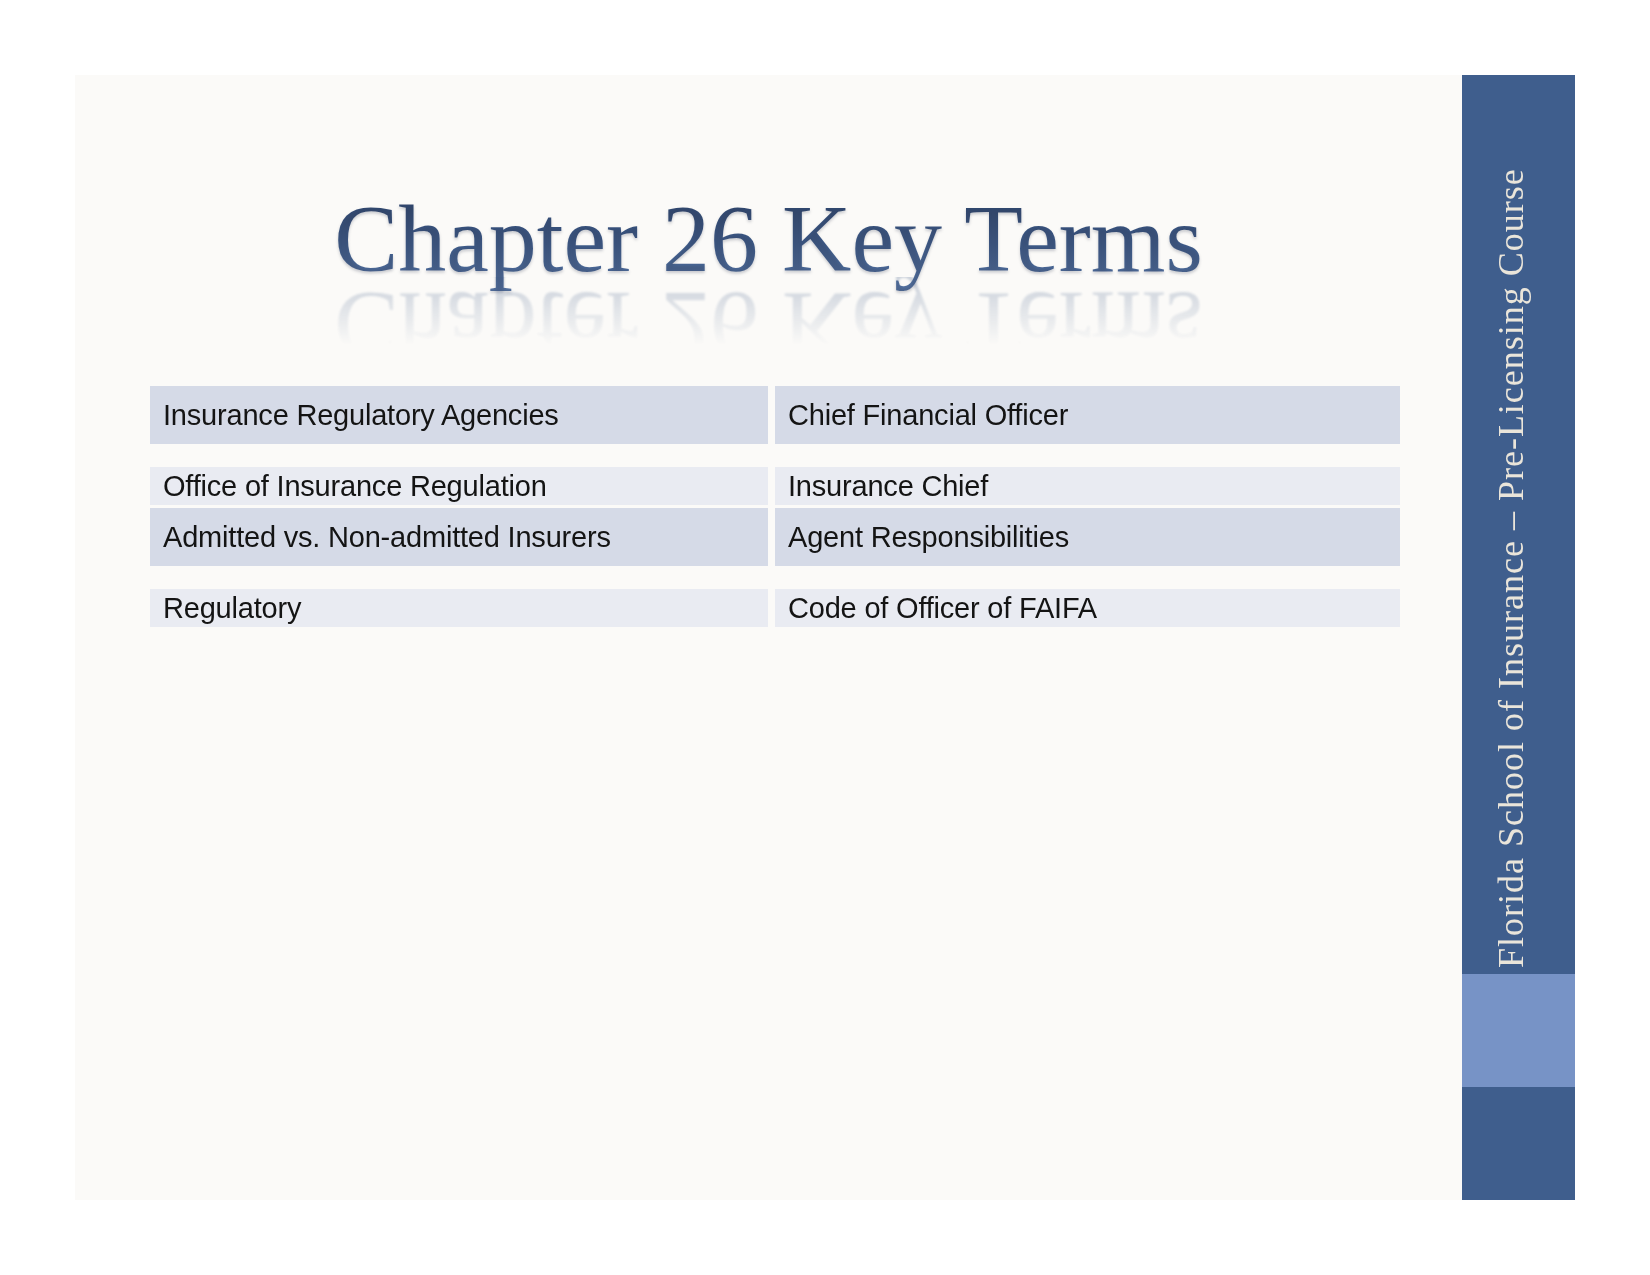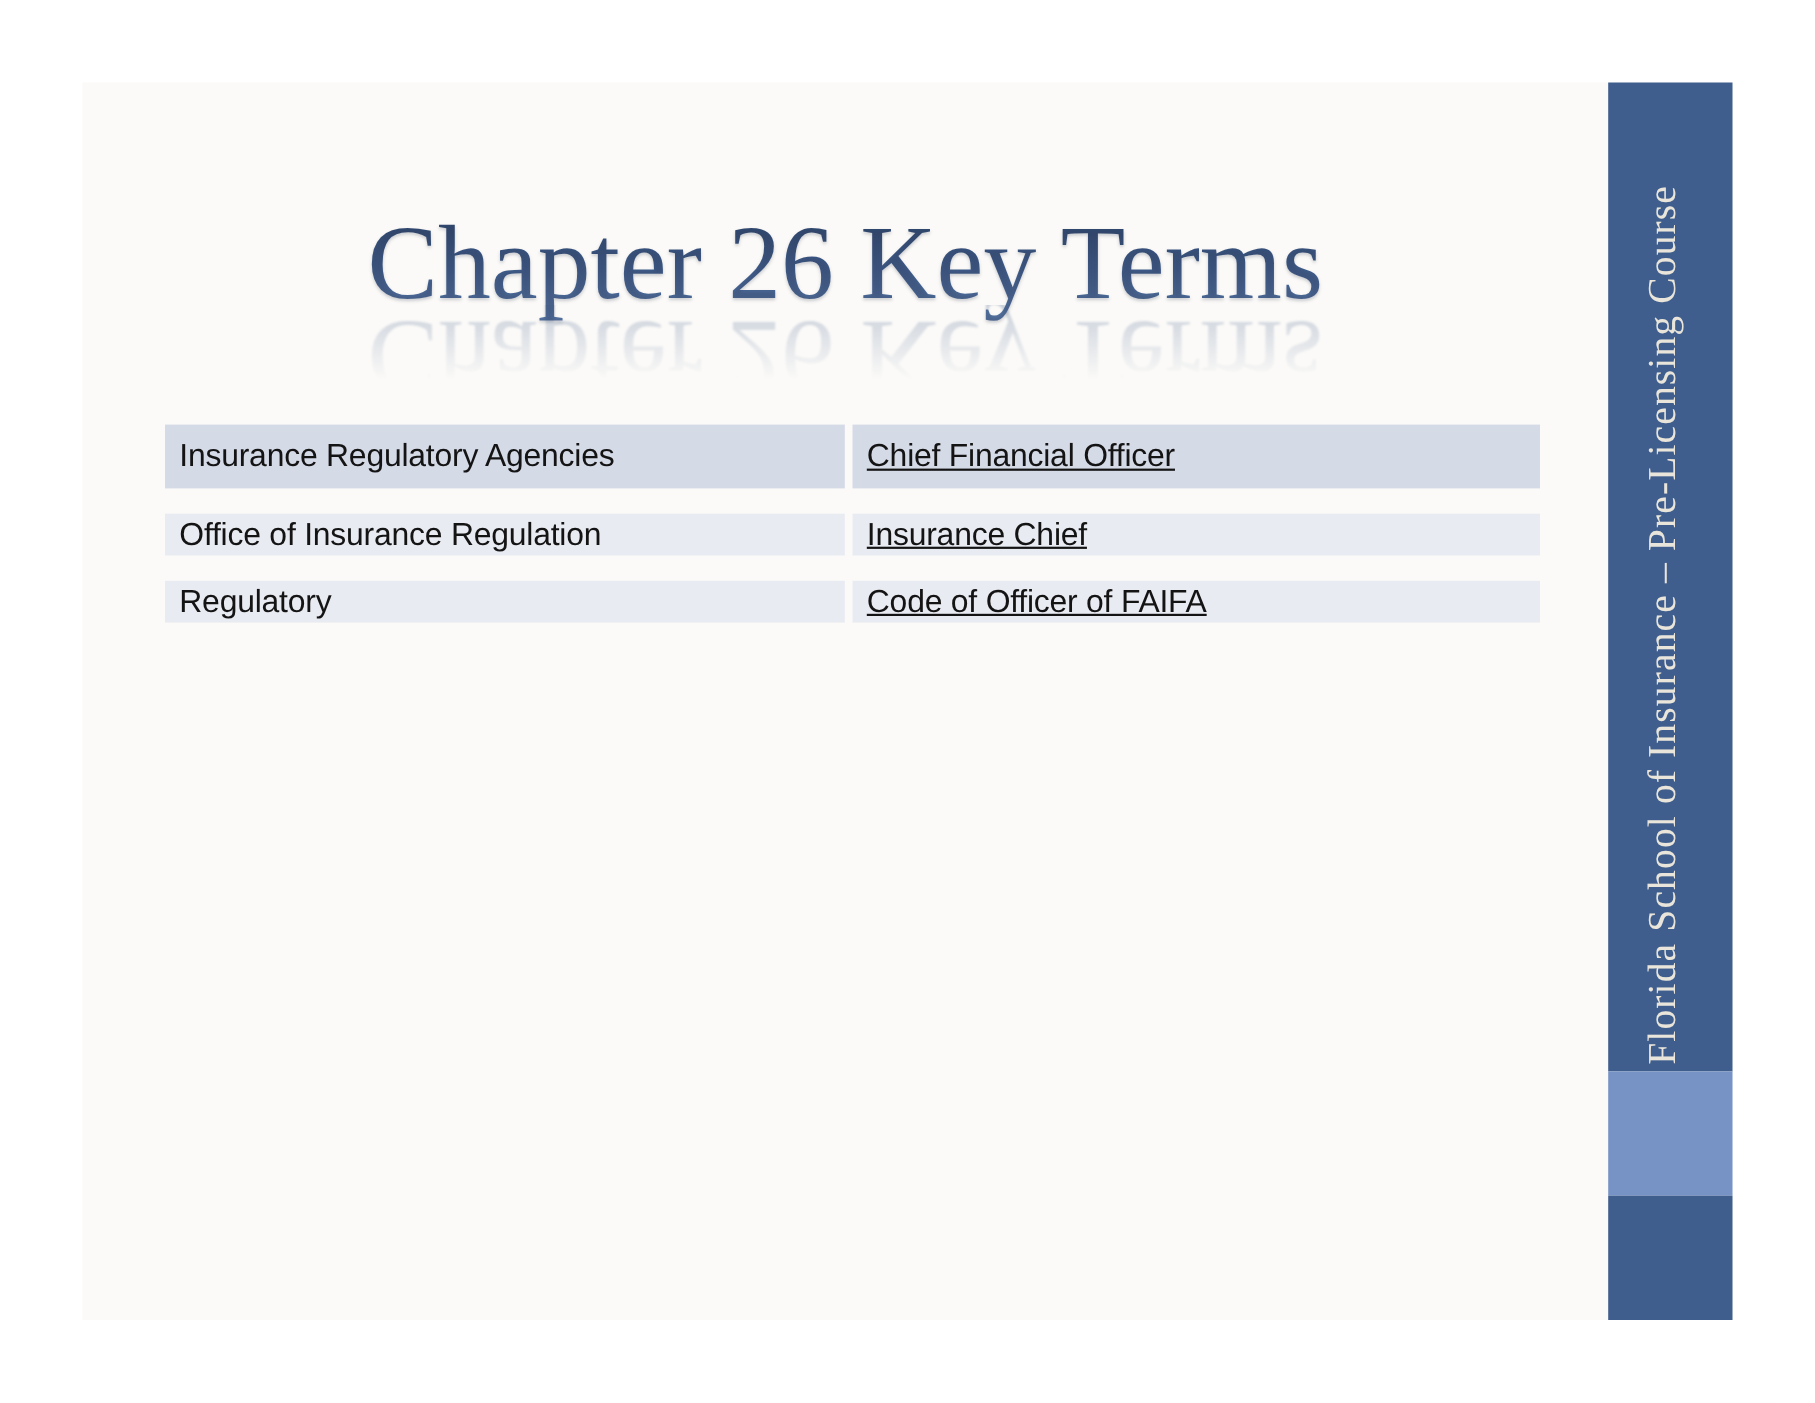--- a/index.html
+++ b/index.html
@@ -83,21 +83,21 @@
   }
   .trow { display: flex; column-gap: 7px; height: 58px; }
   .cell {
     display: flex; align-items: center;
     padding-left: 13px;
     font-size: 29px;
     letter-spacing: -0.2px;
     color: var(--cell_text);
   }
   .cell.c0 { width: 618px; }
-  .cell.c1 { width: 625px; text-decoration: underline; }
+  .cell.c1 { width: 625px; }
   .trow.dark  .cell { background: var(--row_dark); }
   .trow.light .cell { background: var(--row_light); margin-top: 20px; }
 
   
   .sidebar {
     position: absolute; left: 1387px; top: 0;
     width: 113px; height: 1125px;
   }
   .sidebar .seg-top    { position: absolute; top: 0;      left: 0; width: 113px; height: 899px; background: var(--sidebar_dark); }
   .sidebar .seg-accent { position: absolute; top: 899px;  left: 0; width: 113px; height: 113px; background: var(--sidebar_light); }
@@ -128,20 +128,24 @@
 
     <div class="kt-table">
       <div class="trow dark">
         <div class="cell c0">Insurance Regulatory Agencies</div>
         <div class="cell c1">Chief Financial Officer</div>
       </div>
       <div class="trow light">
         <div class="cell c0">Office of Insurance Regulation</div>
         <div class="cell c1">Insurance Chief</div>
       </div>
+      <div class="trow dark">
+        <div class="cell c0">Admitted vs. Non-admitted Insurers</div>
+        <div class="cell c1">Agent Responsibilities</div>
+      </div>
       <div class="trow light">
         <div class="cell c0">Regulatory</div>
         <div class="cell c1">Code of Officer of FAIFA</div>
       </div>
     </div>
 
     <div class="sidebar">
       <div class="seg-top"></div>
       <div class="seg-accent"></div>
       <div class="seg-bottom"></div>

